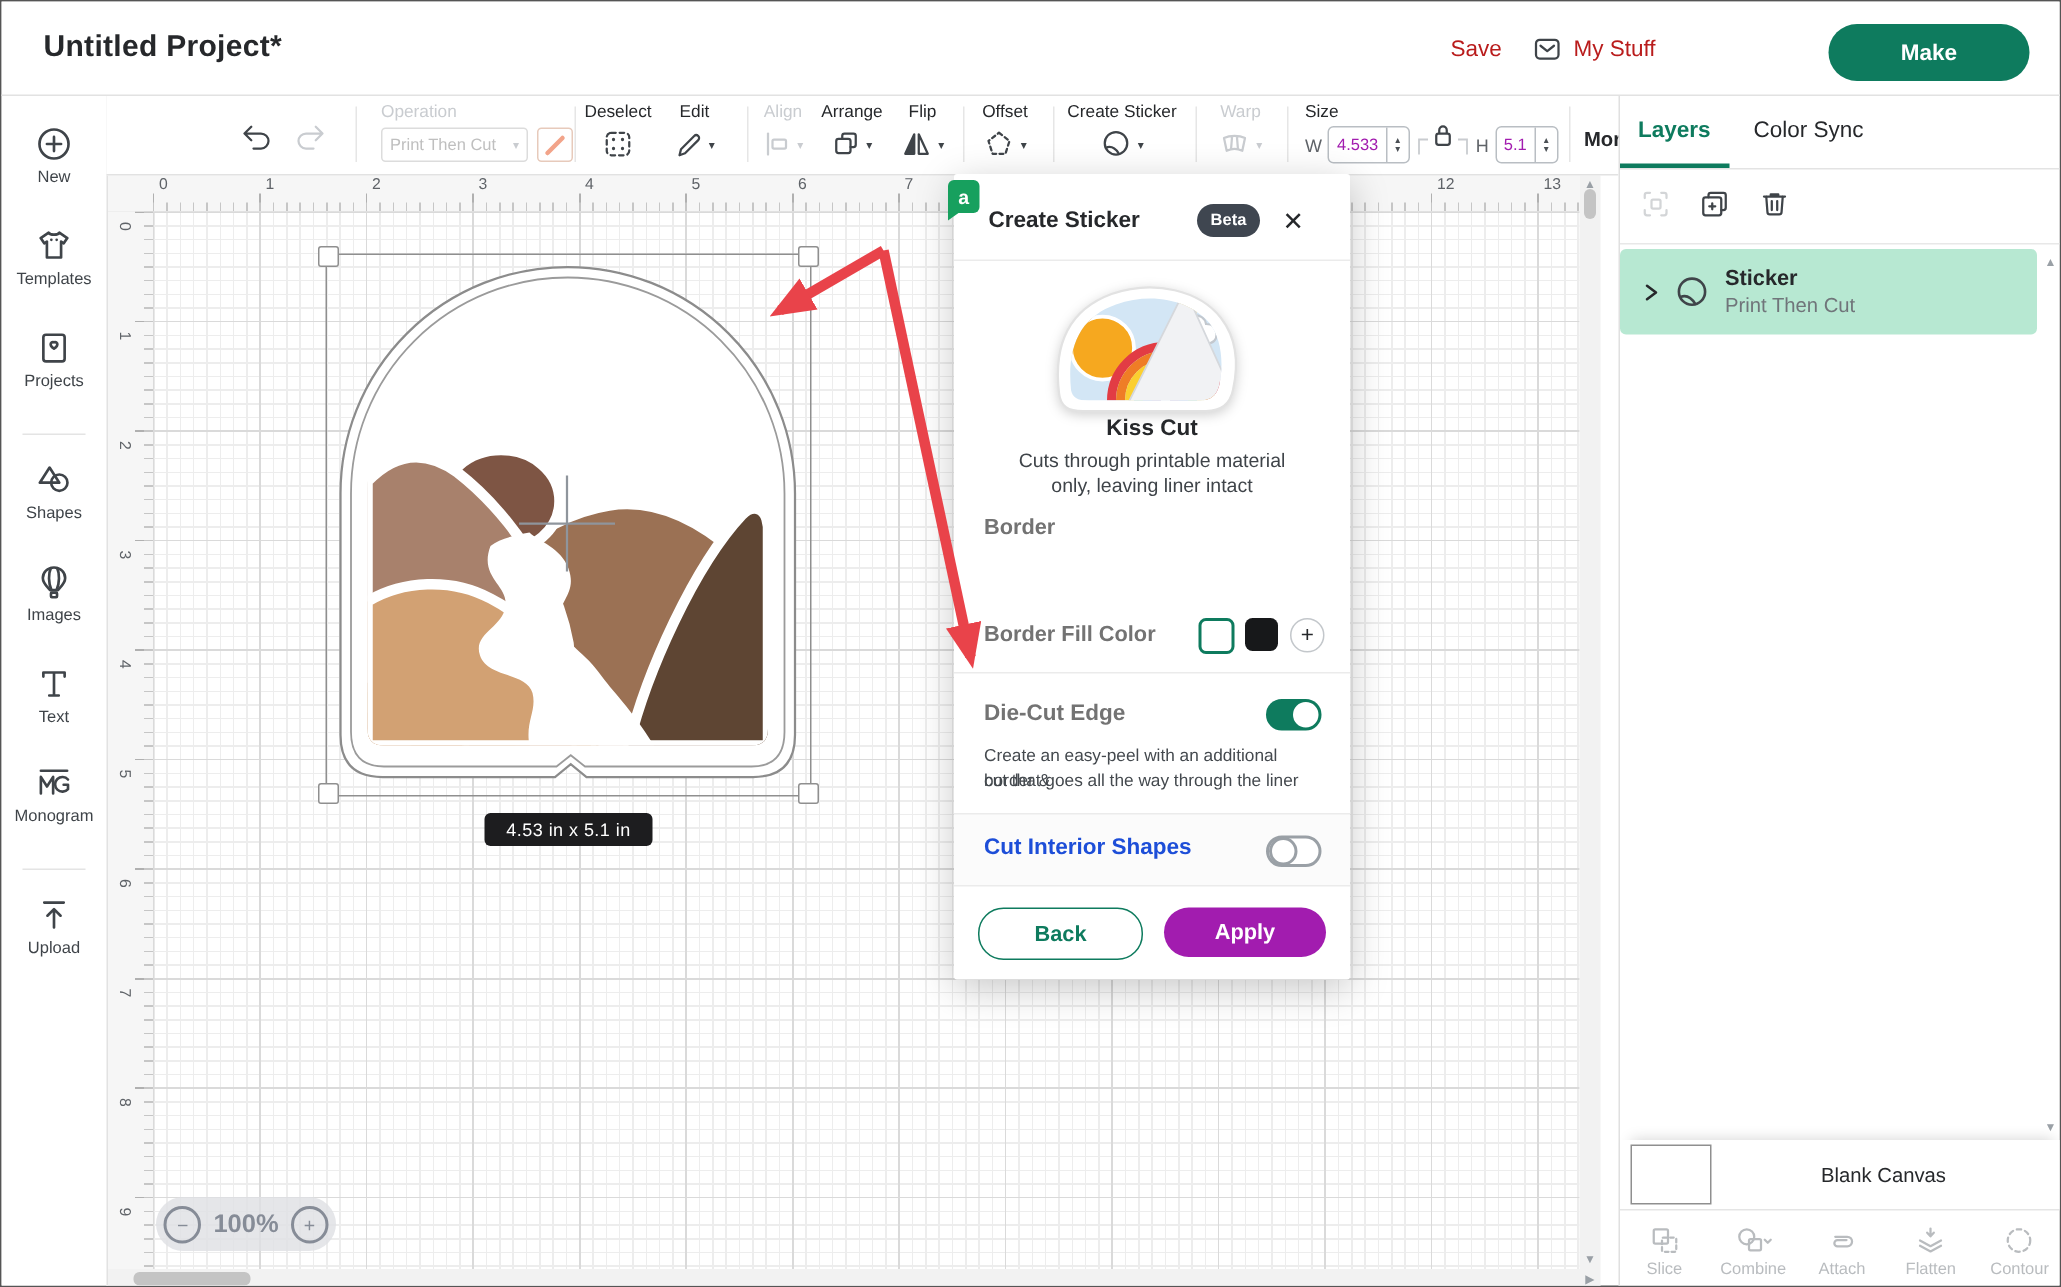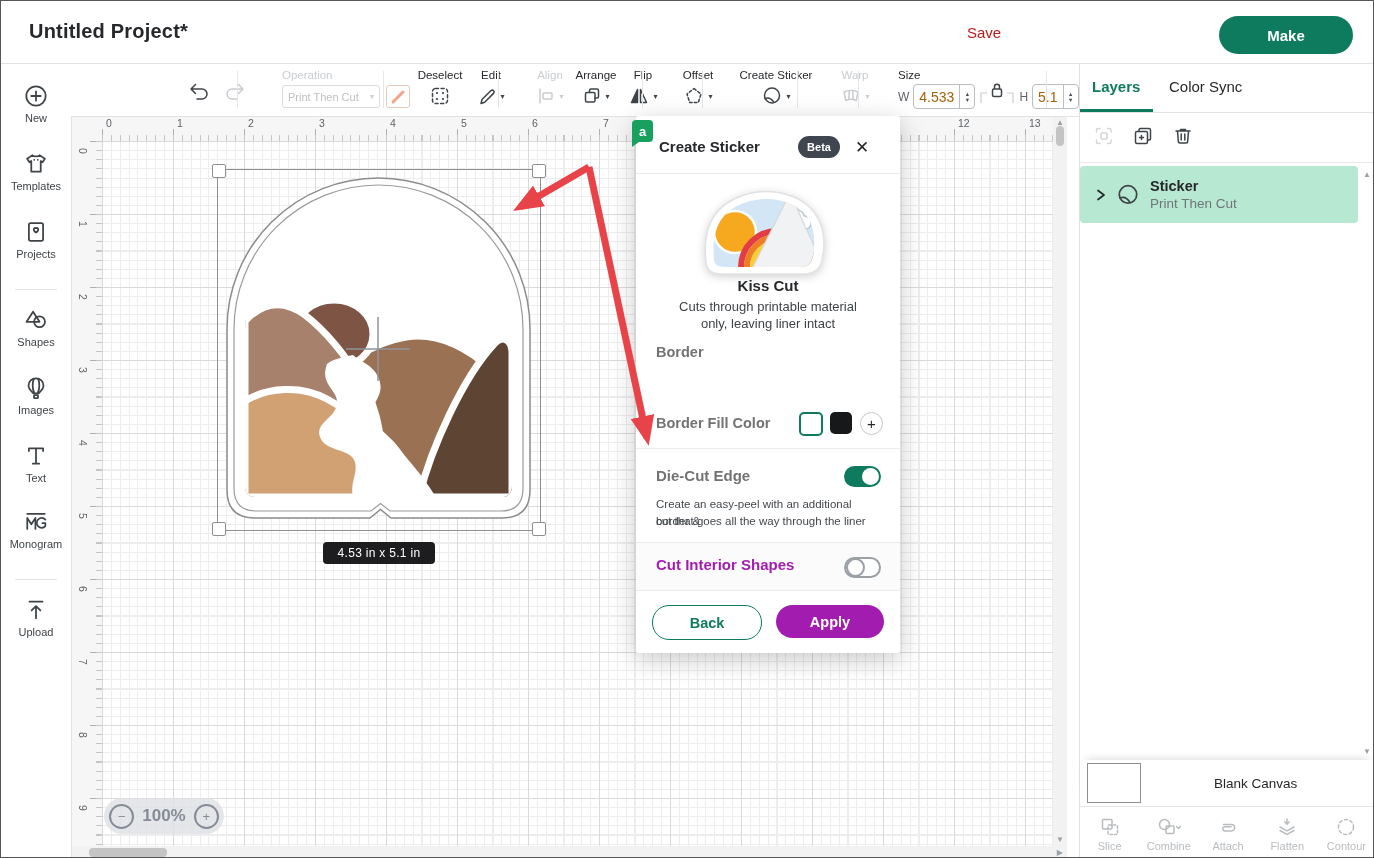--- a/index.html
+++ b/index.html
@@ -20,30 +20,30 @@
   
   .sidebar{position:absolute;left:0;top:62px;width:70px;height:796px;background:#fff;border-right:1px solid #e2e2e2;z-index:5;}
   .side-item{position:absolute;left:0;width:70px;text-align:center;cursor:pointer;}
   .side-item svg{margin:0 auto;}
   .side-label{font-size:11px;color:#3f4449;margin-top:3px;}
   .side-div{position:absolute;left:14px;width:42px;height:1px;background:#e4e4e4;}
 
   
   .toolbar{position:absolute;left:70px;top:62px;width:1008px;height:53px;background:#fff;border-bottom:1px solid #e2e2e2;z-index:5;}
   .tb-div{position:absolute;top:8px;height:37px;width:1px;background:#e6e6e6;}
-  .tb-item{position:absolute;top:6px;text-align:center;cursor:pointer;margin-left:28px;}
+  .tb-item{position:absolute;top:6px;text-align:center;cursor:pointer;}
   .tb-label{font-size:11.5px;color:#26282b;white-space:nowrap;}
   .tb-label.dis{color:#c9ccd0;}
   .tb-ic{margin:4px auto 0;display:flex;align-items:center;justify-content:center;gap:3px;}
   .caret{font-size:8px;color:#3f4449;}
   .caret.dis{color:#c9ccd0;}
   .op-dd{width:86px;height:21px;border:1.2px solid #dcdcdc;border-radius:3px;display:flex;align-items:center;
          justify-content:space-between;padding:0 5px;font-size:11px;color:#bfbfbf;margin-top:4px;}
   .size-input{display:flex;align-items:stretch;border:1.2px solid #b9bec3;border-radius:4px;height:23px;background:#fff;}
-  .size-input .val{font-size:14px;color:#a16207;display:flex;align-items:center;padding:0 5px;}
+  .size-input .val{font-size:11px;color:#a21caf;display:flex;align-items:center;padding:0 5px;}
   .size-input .step{width:14px;border-left:1.2px solid #b9bec3;display:flex;flex-direction:column;align-items:center;justify-content:center;font-size:6.5px;color:#4a4f54;line-height:6px;cursor:pointer;}
   .more{display:flex;align-items:center;gap:5px;font-size:13.5px;font-weight:600;color:#26282b;cursor:pointer;}
 
   
   .canvas{position:absolute;left:70px;top:115px;width:996px;height:743px;background:#fff;z-index:1;}
   .corner{position:absolute;left:0;top:0;width:31px;height:25px;background:#f6f6f6;border-right:1px solid #d6d6d6;border-bottom:1px solid #d6d6d6;}
   .hruler{position:absolute;left:31px;top:0;width:951px;height:25px;background:#f6f6f6;border-bottom:1px solid #d6d6d6;overflow:hidden;}
   .hruler::before{content:"";position:absolute;left:0;right:0;bottom:0;height:12px;
       background:repeating-linear-gradient(to right,#b0b0b0 0 1px,transparent 1px 71px);}
   .hruler::after{content:"";position:absolute;left:0;right:0;bottom:0;height:6px;
@@ -131,20 +131,27 @@
 </head>
 <body>
 
 <div class="app">
 
   <div class="header">
     <div class="title">Untitled Project*</div>
     <div class="hdr-item" style="left:966px;">
       <span>Save</span>
     </div>
+    <div class="hdr-item" style="left:1020px;">
+      <svg width="21" height="21" viewBox="0 0 21 21" class="icon">
+        <rect x="3" y="4.5" width="15" height="12.5" rx="2.5"></rect>
+          <path d="M6,8.5 l4.5,3.6 4.5,-3.6"></path>
+      </svg>
+      <span>My Stuff</span>
+    </div>
     <div class="make-btn">
       <span>Make</span>
     </div>
   </div>
 
   <div class="sidebar">
     <div class="side-item" style="top:20px;">
       <svg width="26" height="26" viewBox="0 0 22 22" class="icon">
         <circle cx="11" cy="11" r="8.2"></circle>
           <path d="M11,7 v8 M7,11 h8"></path>
@@ -585,21 +592,21 @@
       </div>
 
     <div class="dlg-div" style="top:332px;"></div>
     <div class="fld-label" style="top:351px;font-size:15px;">Die-Cut Edge</div>
     <div class="toggle-on" style="top:350px;"></div>
     <div class="die-desc" style="top:380px;">Create an easy-peel with an additional border &amp;</div>
     <div class="die-desc" style="top:397px;">cut that goes all the way through the liner</div>
 
     <div class="gray-row"></div>
     <div class="dlg-div" style="top:426px;"></div>
-    <div class="fld-label" style="top:440px;font-size:15px;color:#a21caf;">Cut Interior Shapes</div>
+    <div class="fld-label" style="top:440px;font-size:15px;color:#1d4ed8;">Cut Interior Shapes</div>
     <div class="toggle-off" style="top:441px;"></div>
     <div class="dlg-div" style="top:474px;"></div>
 
     <div class="btn-back">
         <span>Back</span>
       </div>
     <div class="btn-apply">
         <span>Apply</span>
       </div>
   </div>

